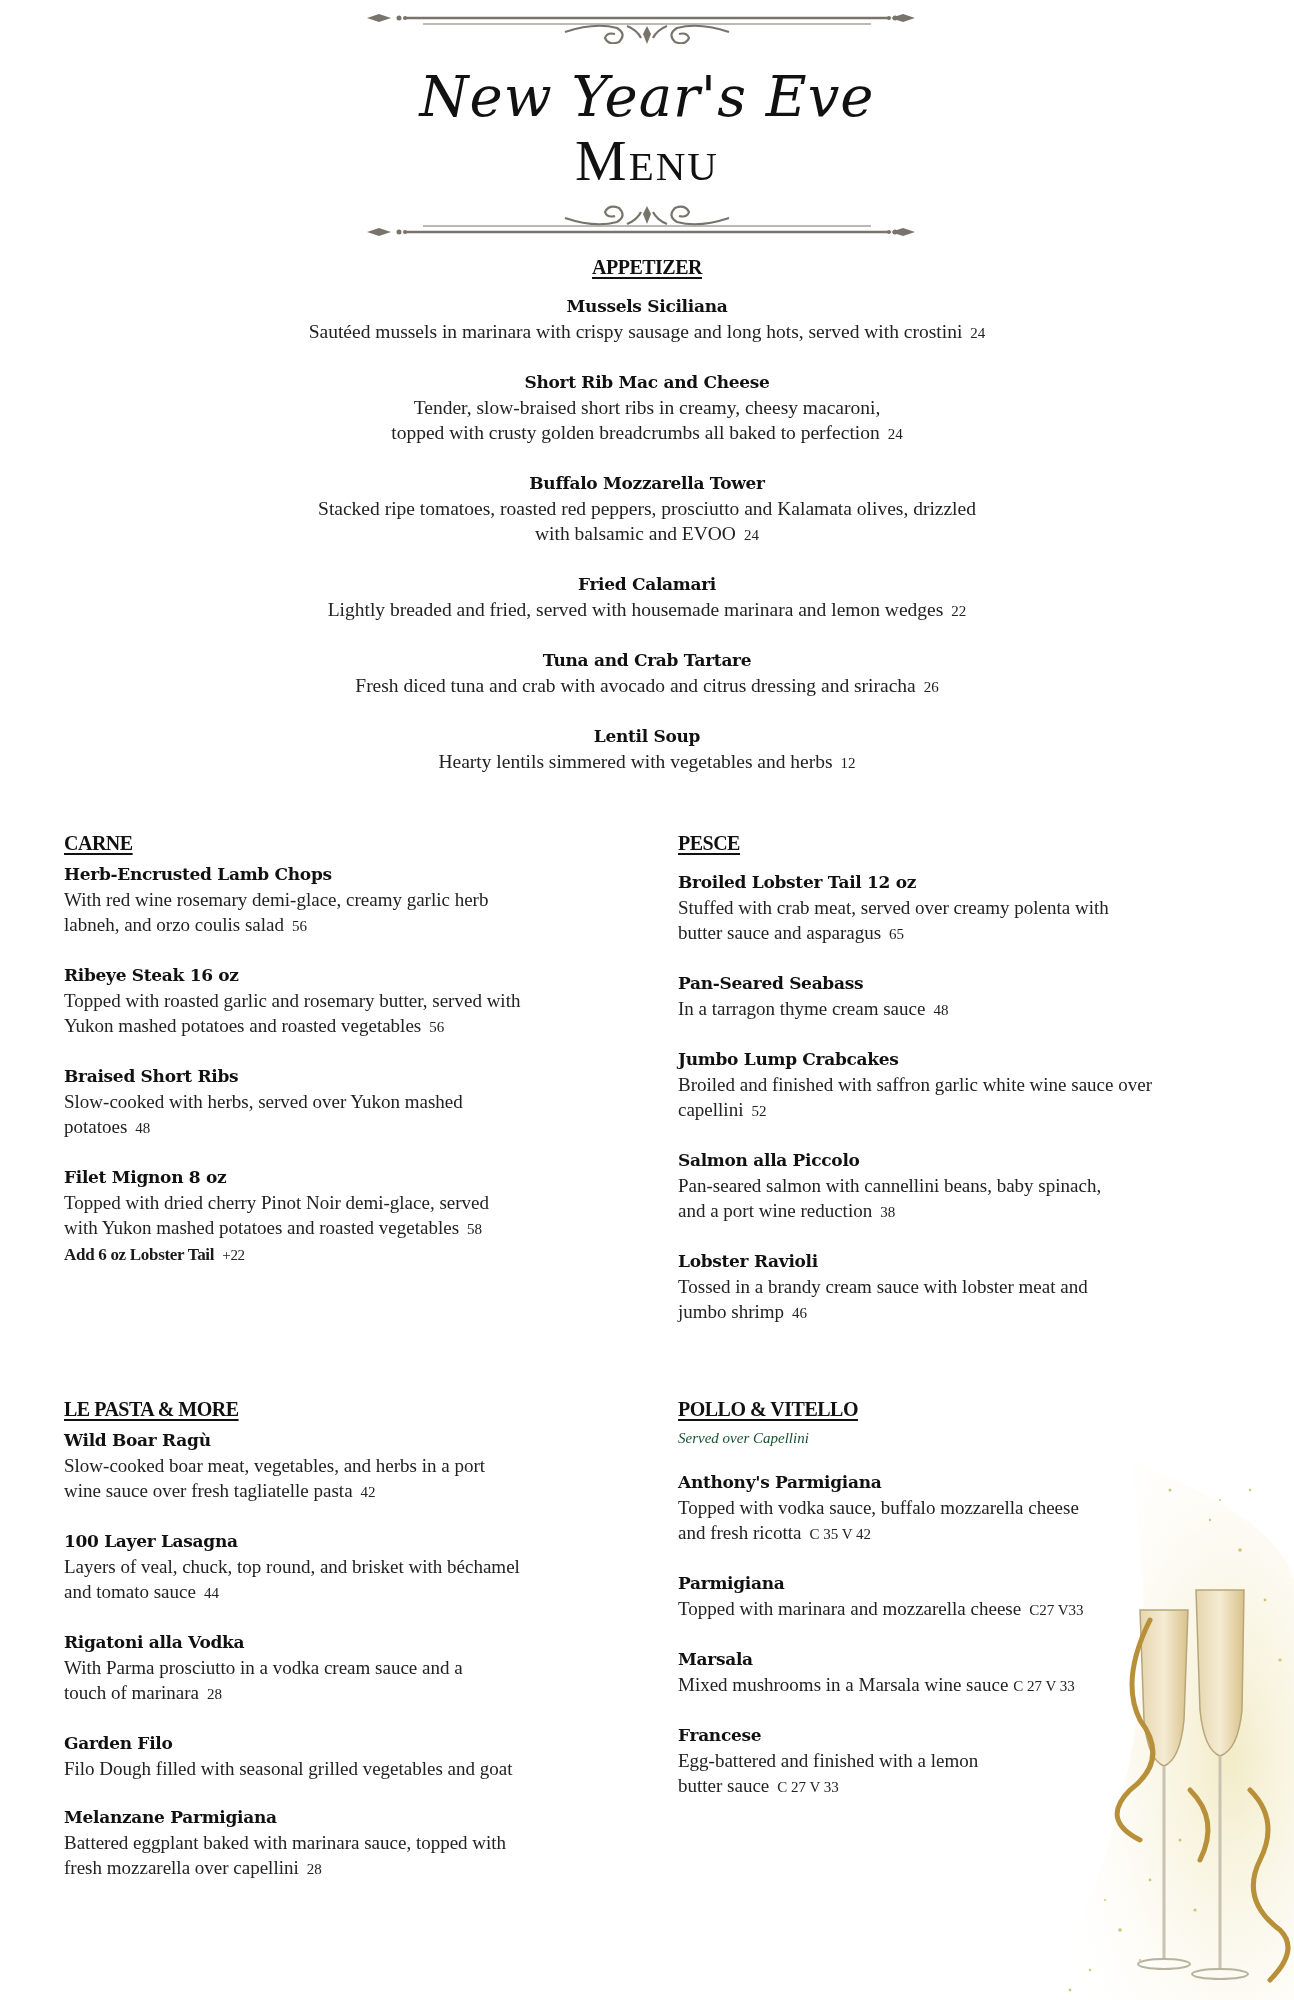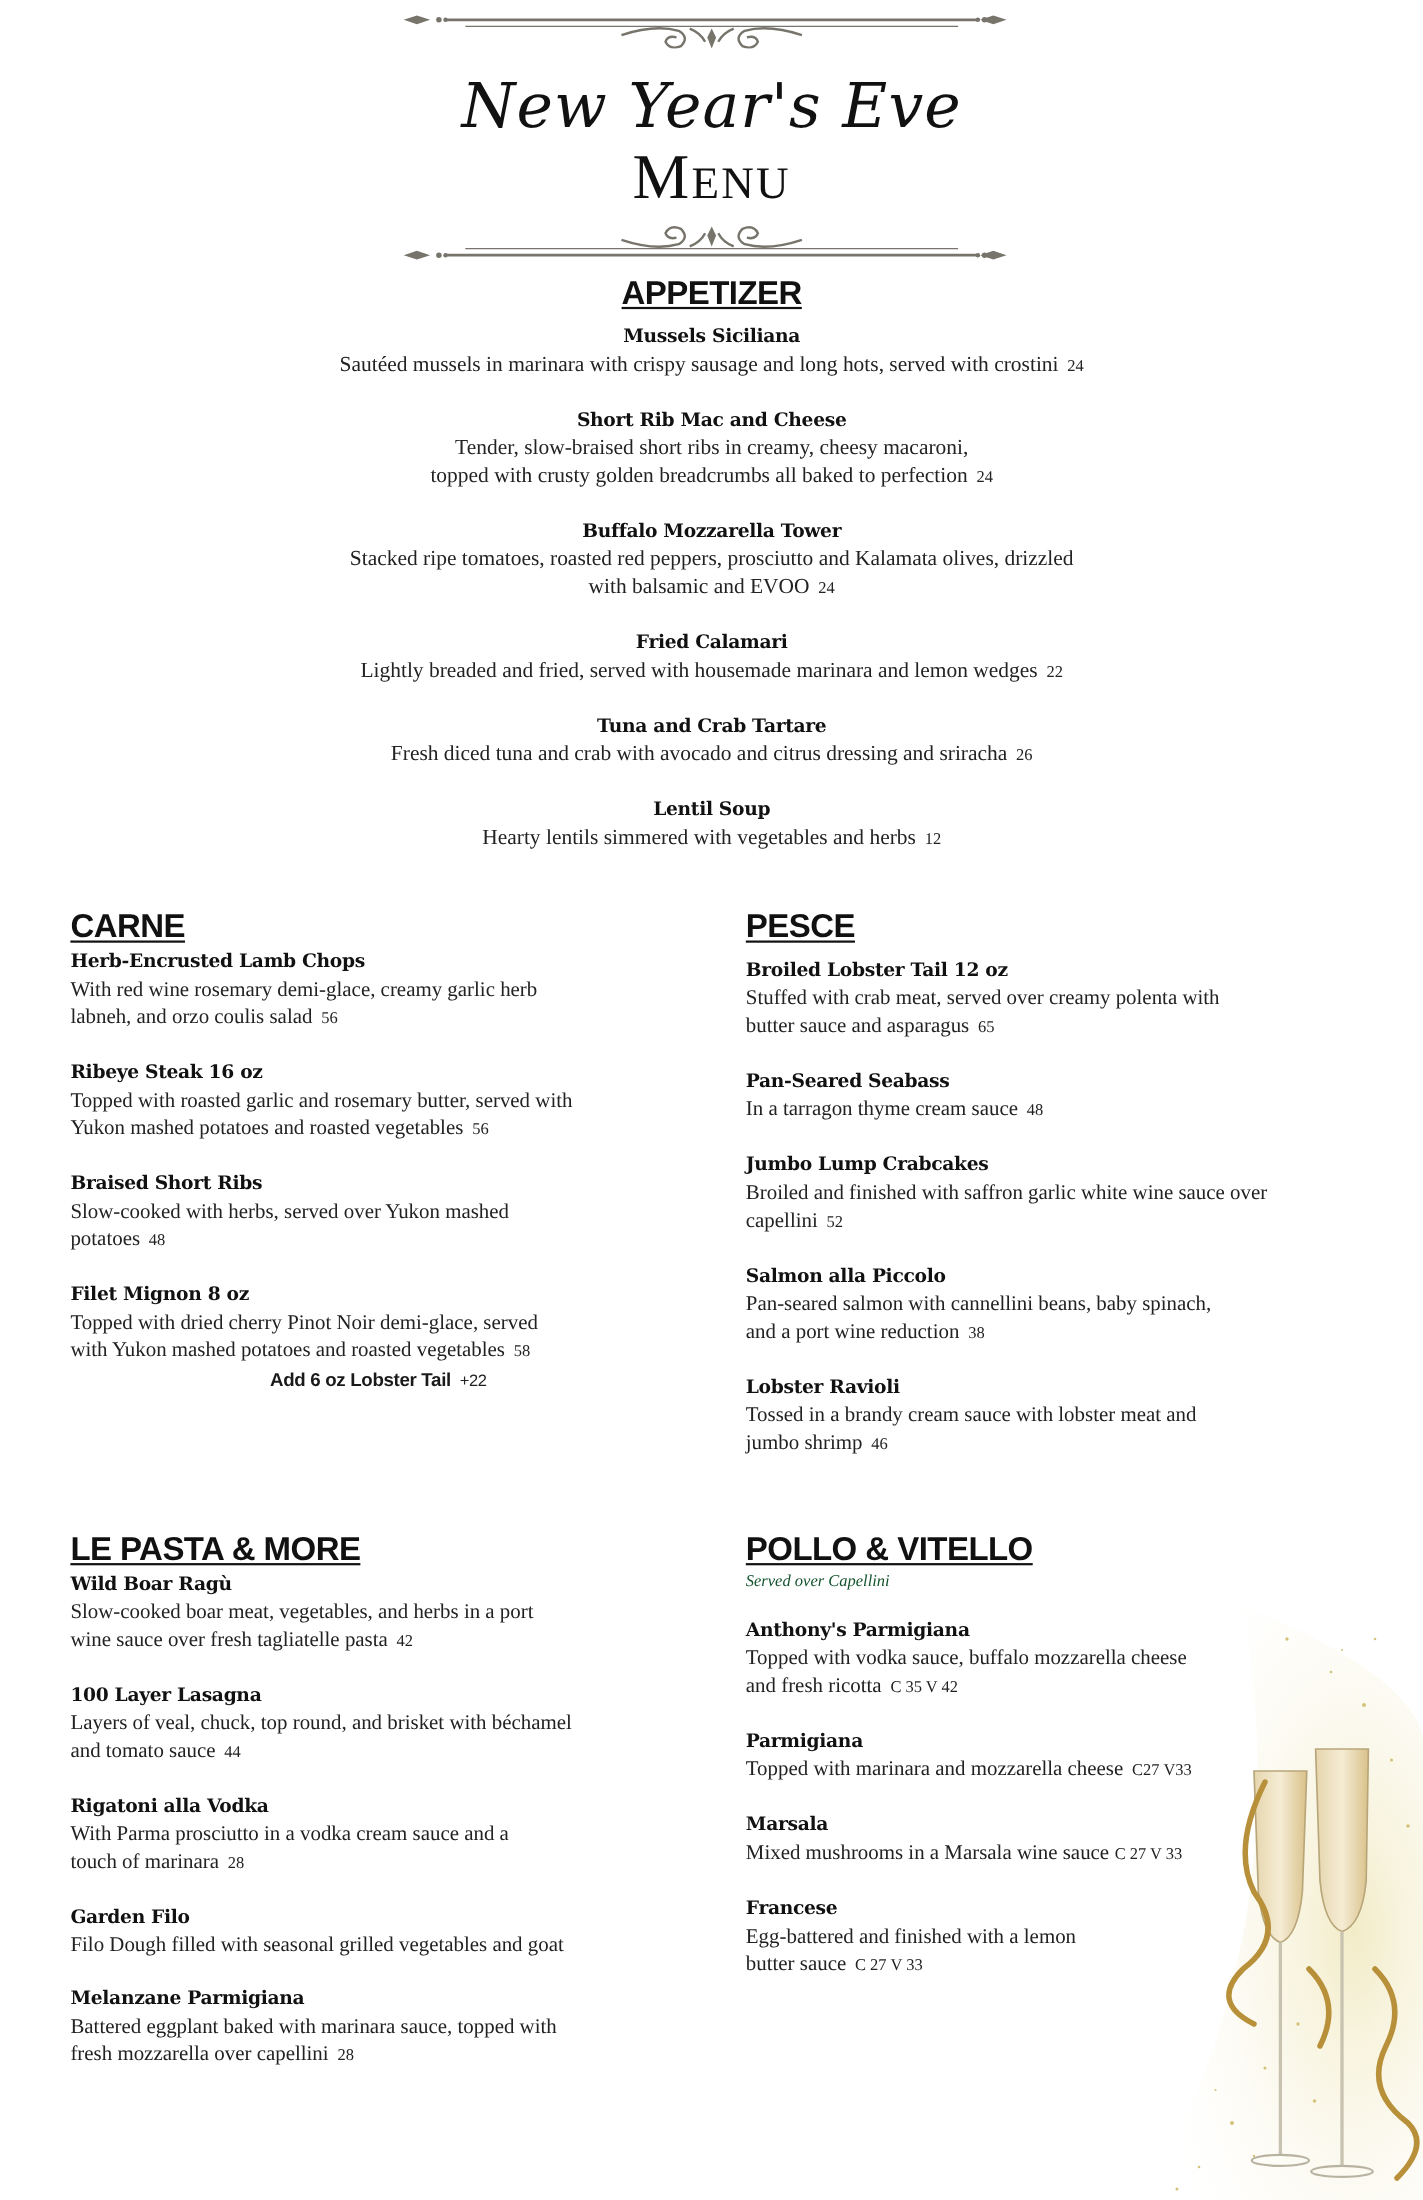--- a/index.html
+++ b/index.html
@@ -27,22 +27,22 @@
       font-family: "Liberation Serif", "DejaVu Serif", serif;
       font-size: 58px; letter-spacing: 2px; color: #111; line-height: 66px;
       font-variant: small-caps;
     }
 
     
     .appetizer {
       position: absolute; top: 250px; left: 0; width: 1294px; text-align: center;
     }
     .section-title {
-      font-family: Liberation Sans, sans-serif;
-      font-weight: bold; font-size: 30px; text-decoration: underline;
+      font-family: Liberation Serif, serif;
+      font-weight: bold; font-size: 20px; text-decoration: underline;
       text-decoration-thickness: 2px; text-underline-offset: 3px;
       letter-spacing: -0.5px; color: #111; line-height: 34px;
     }
     .appetizer .section-title { margin-bottom: 10px; }
     .app-item { margin-bottom: 24px; }
     .item-name {
       font-family: "DejaVu Serif", "Liberation Serif", serif;
       font-weight: bold; font-size: 17px; line-height: 25px; color: #111;
       letter-spacing: -0.3px;
     }
@@ -55,21 +55,21 @@
     
     .col { position: absolute; width: 560px; }
     .col .section-title { margin-bottom: 2px; }
     .col-item { margin-bottom: 24px; }
     .col .item-desc { font-size: 19px; }
     .subtitle {
       font-family: "Liberation Serif", "DejaVu Serif", serif;
       font-style: italic; font-size: 15px; line-height: 20px; color: #14532d;
       margin-bottom: 22px;
     }
-    .addon { font-family: Liberation Sans, sans-serif; font-weight: bold; font-size: 17px; line-height: 25px; letter-spacing: -0.3px; text-align: center; }
+    .addon { font-family: Liberation Serif, serif; font-weight: bold; font-size: 17px; line-height: 25px; letter-spacing: -0.3px; }
     .addon .price { font-weight: normal; }
 
     #carne { left: 64px; top: 826px; }
     #pesce { left: 678px; top: 826px; }
     #pasta { left: 64px; top: 1392px; }
     #pollo { left: 678px; top: 1392px; }
     #pesce .section-title { margin-bottom: 10px; }
 
     
     .decor { position: absolute; left: 980px; top: 1460px; width: 314px; height: 540px; }

